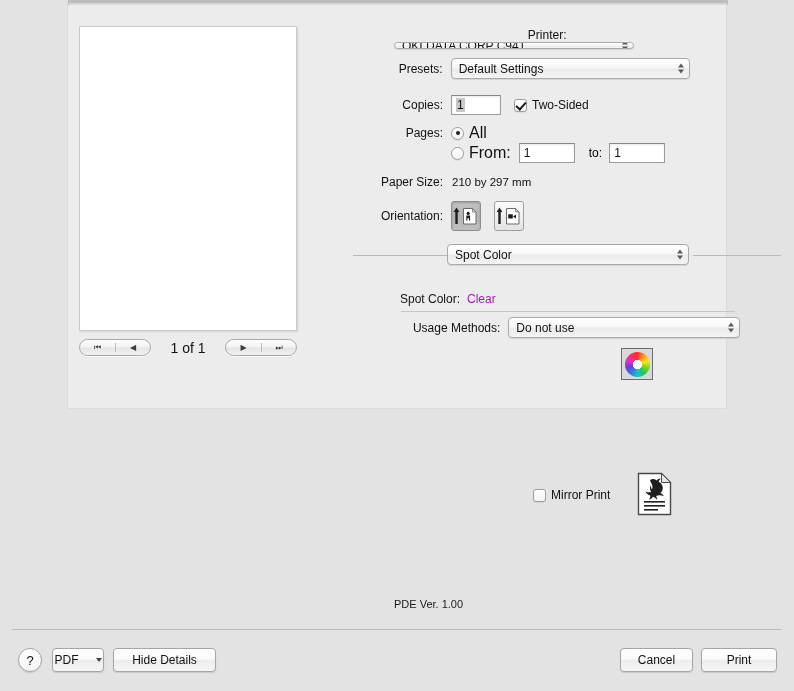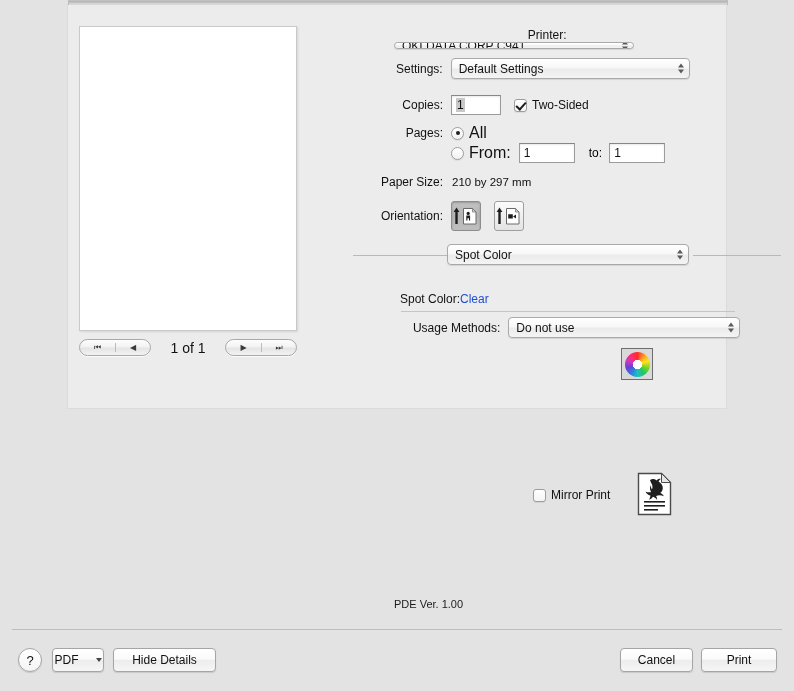--- a/index.html
+++ b/index.html
@@ -360,21 +360,21 @@
   <div class="popup" style="width:240px; margin-left:8px;">
     <span>OKI DATA CORP C941</span>
     <span class="arrows">
         <i class="up"></i>
         <i class="down"></i>
       </span>
   </div>
 </div>
 
 <div class="row" style="left:330px; top:58px; width:360px; height:21px;">
-  <div class="field-label" style="width:113px;">Settings:</div>
+  <div class="field-label" style="width:113px;">Presets:</div>
   <div class="popup" style="width:240px; margin-left:8px;">
     <span>Default Settings</span>
     <span class="arrows">
         <i class="up"></i>
         <i class="down"></i>
       </span>
   </div>
 </div>
 
 <div class="row" style="left:330px; top:95px; width:360px; height:20px;">
@@ -445,21 +445,21 @@
   <span>Spot Color</span>
   <span class="arrows">
       <i class="up"></i>
       <i class="down"></i>
     </span>
 </div>
 <div class="hrule" style="left:693px; top:255px; width:88px;"></div>
 
 <div class="row" style="left:400px; top:291px; width:340px; height:16px;">
   <div style="font-size:12px; color:#111;">Spot Color:</div>
-  <div style="font-size:12px; color:#1d4ed8;">Clear</div>
+  <div style="margin-left:7px; font-size:12px; color:#a21caf;">Clear</div>
 </div>
 <div class="hrule" style="left:401px; top:311px; width:334px; background:#c5c5c5;"></div>
 
 <div class="row" style="left:400px; top:317px; width:340px; height:21px;">
   <div class="field-label" style="width:105px;">Usage Methods:</div>
   <div class="popup" style="width:242px; margin-left:8px;">
     <span>Do not use</span>
     <span class="arrows">
         <i class="up"></i>
         <i class="down"></i>

